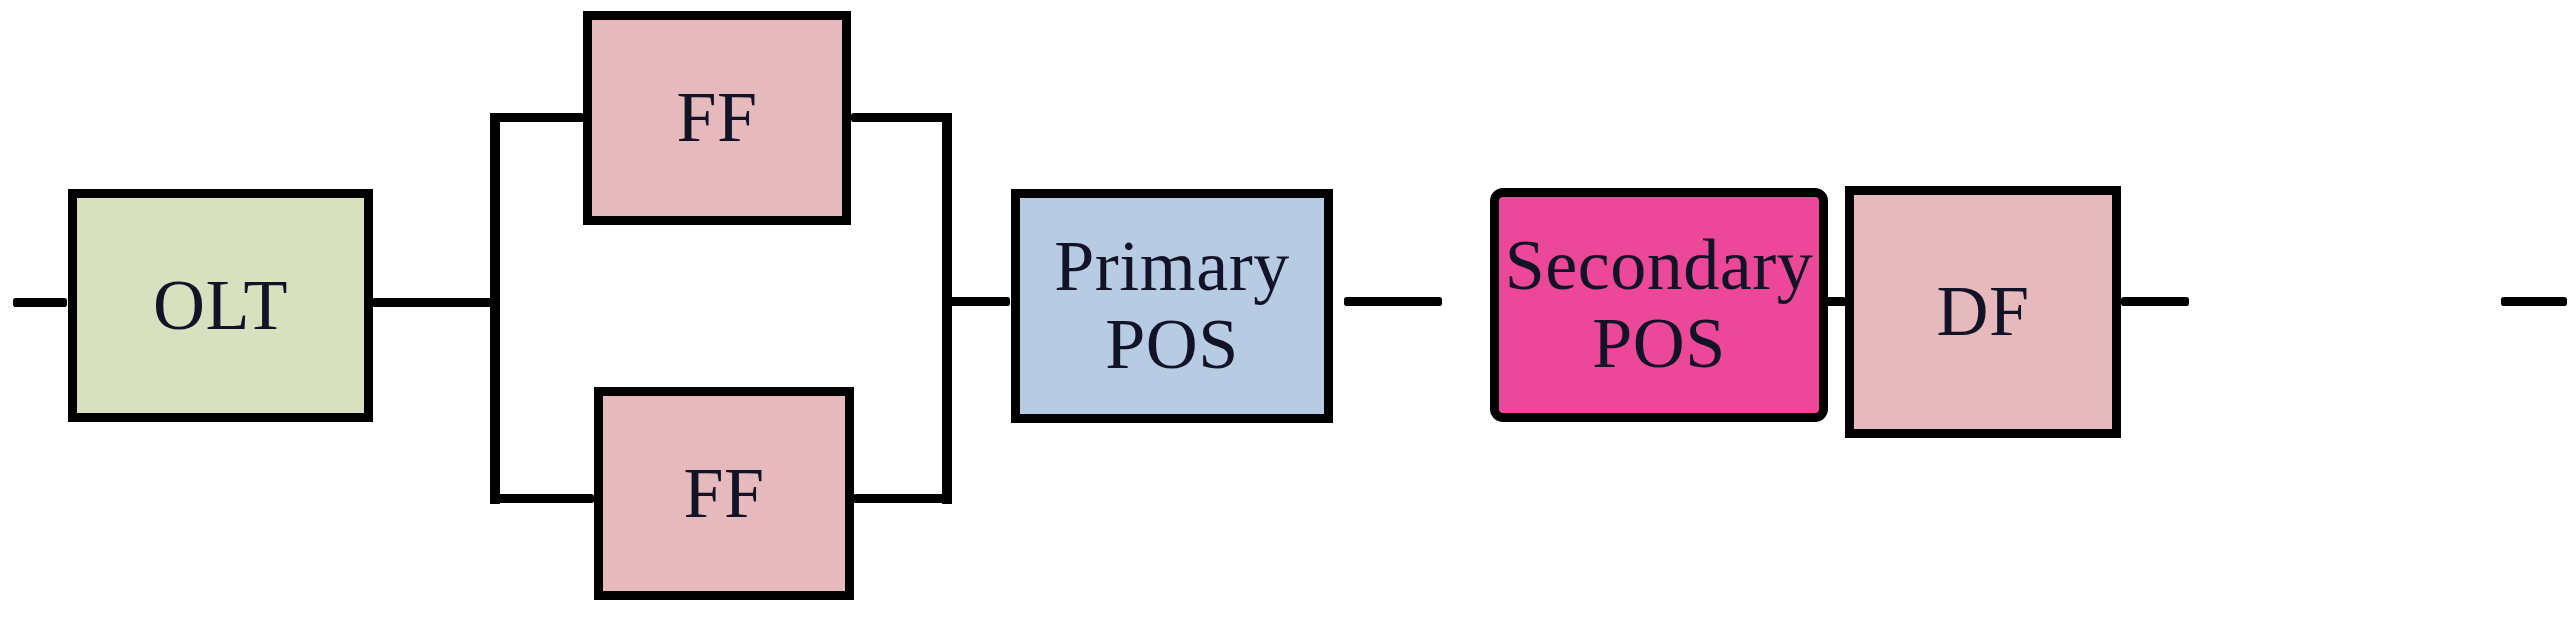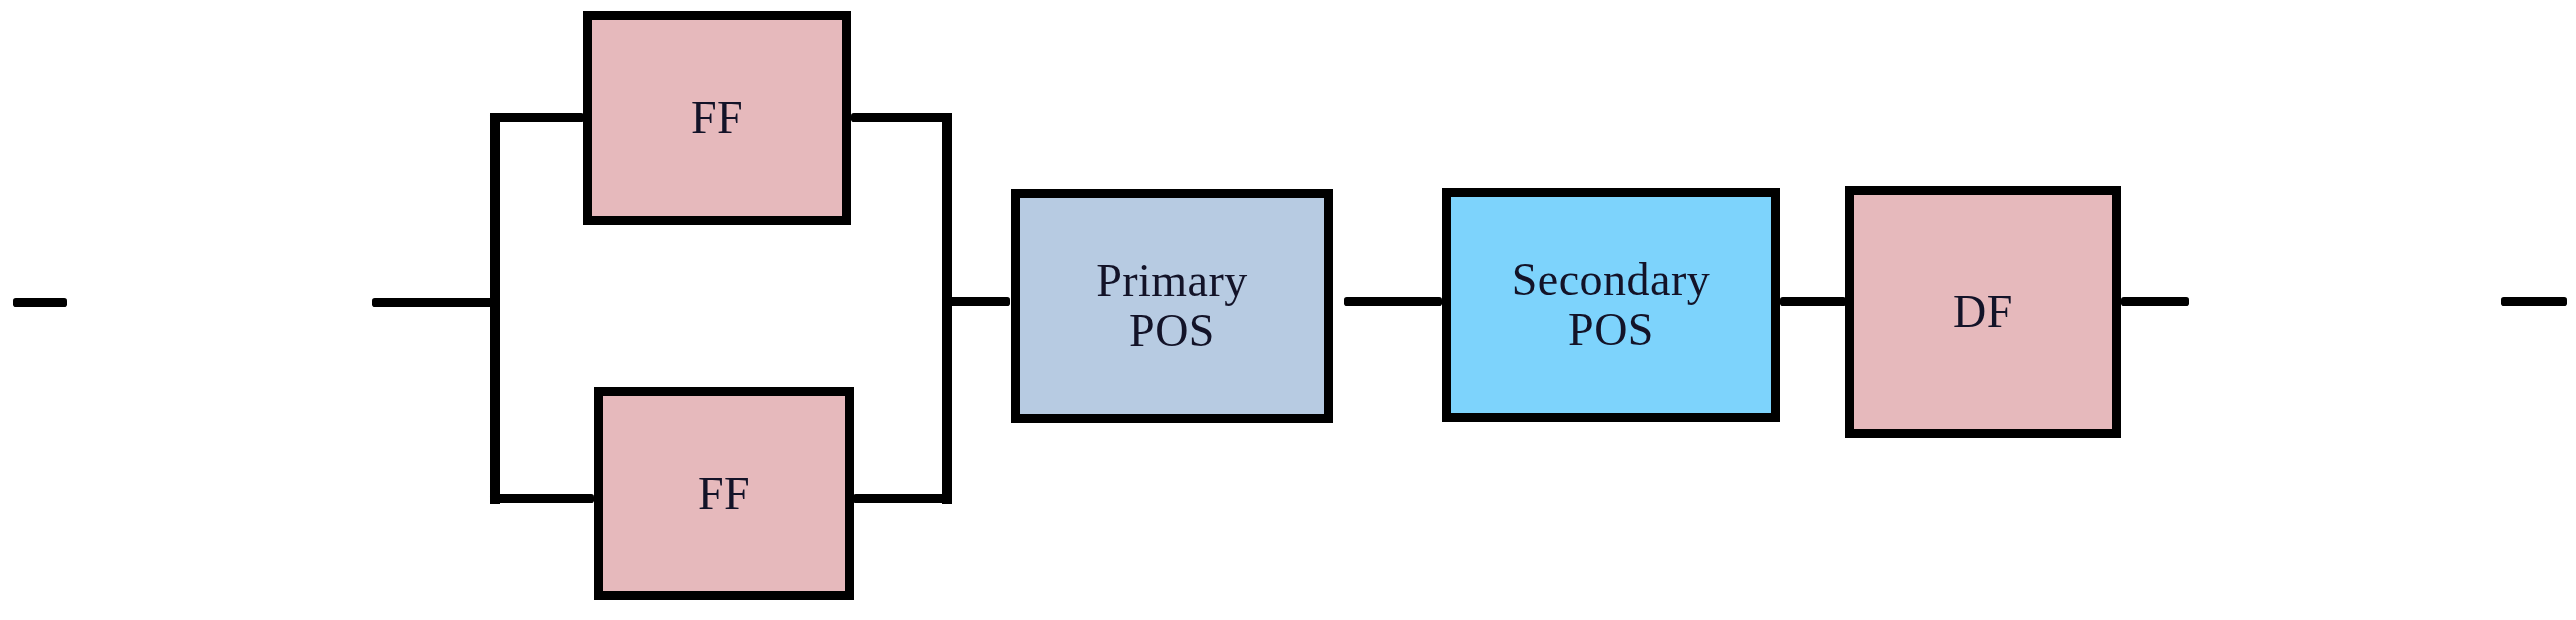--- a/index.html
+++ b/index.html
@@ -29,21 +29,21 @@
   .node {
     position: absolute;
     box-sizing: border-box;
     border: 9.4px solid #000000;
     display: flex;
     align-items: center;
     justify-content: center;
     text-align: center;
   }
   .node-label {
-    font-size: 46px;
+    font-size: 72px;
     line-height: 1.08;
     color: #131328;
     white-space: pre-line;
     letter-spacing: 0.5px;
   }
 </style>
 </head>
 <body>
 
 <div class="canvas" style="background: rgb(255, 255, 255);">
@@ -58,35 +58,38 @@
   <div class="v-line" style="left: 942px; top: 113px; height: 391px; background: rgb(0, 0, 0);"></div>
   <div class="h-line" style="left: 851px; top: 113px; width: 101px; background: rgb(0, 0, 0);"></div>
   <div class="h-line" style="left: 853px; top: 494px; width: 99px; background: rgb(0, 0, 0);"></div>
 
   <div class="h-line" style="left: 942px; top: 297px; width: 68px; background: rgb(0, 0, 0);"></div>
   <div class="h-line" style="left: 1344px; top: 297px; width: 98px; background: rgb(0, 0, 0);"></div>
   <div class="h-line" style="left: 1780px; top: 297px; width: 66px; background: rgb(0, 0, 0);"></div>
   <div class="h-line" style="left: 2121px; top: 297px; width: 68px; background: rgb(0, 0, 0);"></div>
   <div class="h-line" style="left: 2501px; top: 297px; width: 66px; background: rgb(0, 0, 0);"></div>
 
+  <div class="node" style="left: 68px; top: 189px; width: 305px; height: 233px; background: rgb(216, 224, 191);">
+    <span class="node-label" style="color: rgb(19, 19, 40);">OLT</span>
+  </div>
 
   <div class="node" style="left: 583px; top: 11.3px; width: 268px; height: 214px; background: rgb(230, 185, 188);">
     <span class="node-label" style="color: rgb(19, 19, 40);">FF</span>
   </div>
 
   <div class="node" style="left: 594px; top: 387px; width: 260px; height: 213px; background: rgb(230, 185, 188);">
     <span class="node-label" style="color: rgb(19, 19, 40);">FF</span>
   </div>
 
   <div class="node" style="left: 1011px; top: 189px; width: 322px; height: 234px; background: rgb(183, 203, 226);">
     <span class="node-label" style="color: rgb(19, 19, 40);">Primary
 POS</span>
   </div>
 
-  <div class="node" style="left: 1442px; top: 188px; width: 338px; height: 234px; background: #7dd3fc;">
+  <div class="node" style="left: 1490px; top: 188px; width: 338px; height: 234px; background: #ec4899; border-radius: 13px;">
     <span class="node-label" style="color: rgb(19, 19, 40);">Secondary
 POS</span>
   </div>
 
   <div class="node" style="left: 1845px; top: 186px; width: 276px; height: 252px; background: rgb(230, 185, 188);">
     <span class="node-label" style="color: rgb(19, 19, 40);">DF</span>
   </div>
 
 
 </div>

